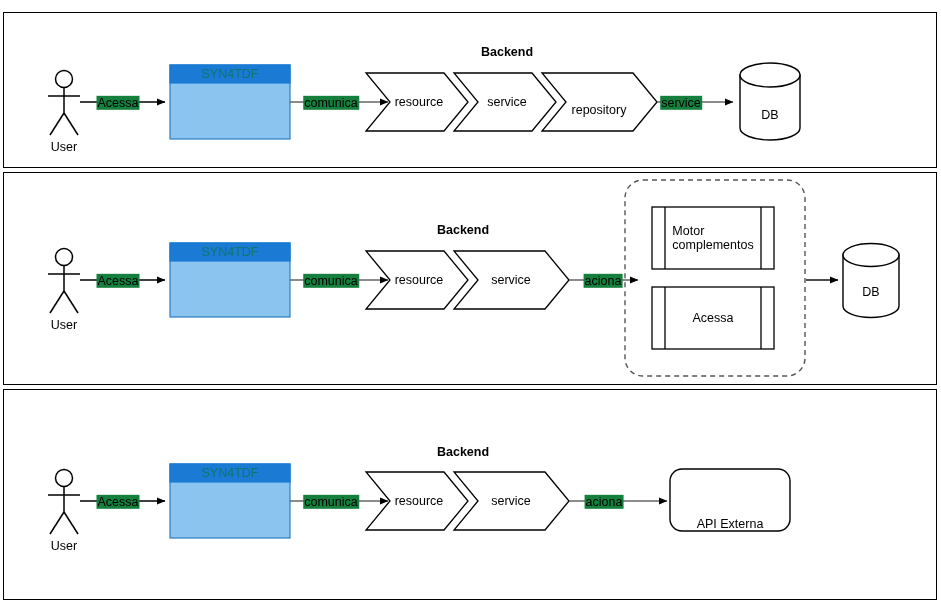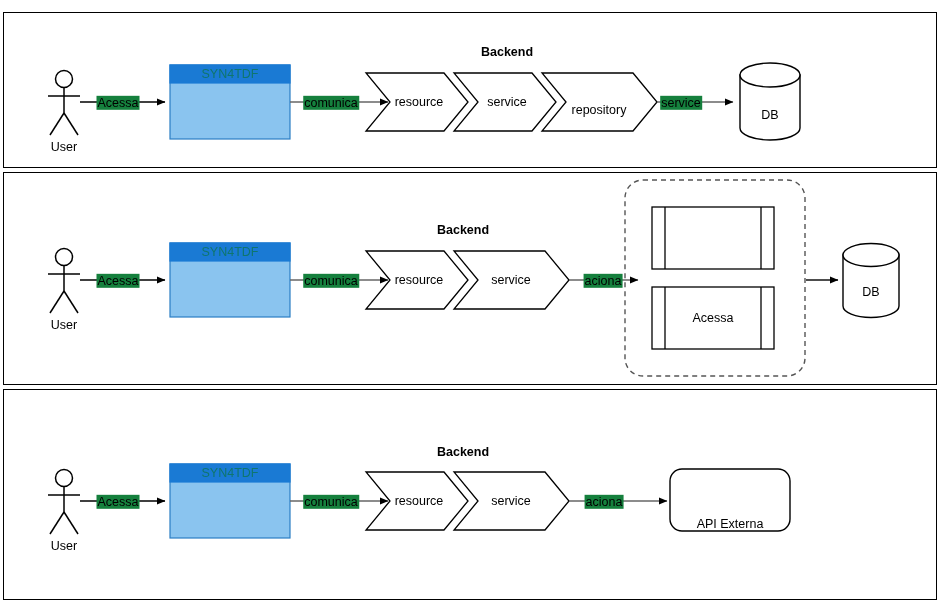--- a/index.html
+++ b/index.html
@@ -185,20 +185,23 @@
   <div class="lbl ctr" style="left:770px; top:115px;">DB</div>
 
   <div class="lbl ctr" style="left:64px;  top:325px;">User</div>
   <div class="lbl ctr edge" style="left:118px; top:281px;">Acessa</div>
   <div class="lbl ctr white" style="left:230px; top:252px;">SYN4TDF</div>
   <div class="lbl ctr edge" style="left:331px; top:281px;">comunica</div>
   <div class="lbl ctr bold" style="left:463px; top:230px;">Backend</div>
   <div class="lbl ctr" style="left:419px; top:280px;">resource</div>
   <div class="lbl ctr" style="left:511px; top:280px;">service</div>
   <div class="lbl ctr edge" style="left:603px; top:281px;">aciona</div>
+  <div class="lbl ctr" style="left:713px; top:238px;">
+    <span>Motor<br>complementos</span>
+  </div>
   <div class="lbl ctr" style="left:713px; top:318px;">Acessa</div>
   <div class="lbl ctr" style="left:871px; top:292px;">DB</div>
 
   <div class="lbl ctr" style="left:64px;  top:546px;">User</div>
   <div class="lbl ctr edge" style="left:118px; top:502px;">Acessa</div>
   <div class="lbl ctr white" style="left:230px; top:473px;">SYN4TDF</div>
   <div class="lbl ctr edge" style="left:331px; top:502px;">comunica</div>
   <div class="lbl ctr bold" style="left:463px; top:452px;">Backend</div>
   <div class="lbl ctr" style="left:419px; top:501px;">resource</div>
   <div class="lbl ctr" style="left:511px; top:501px;">service</div>

